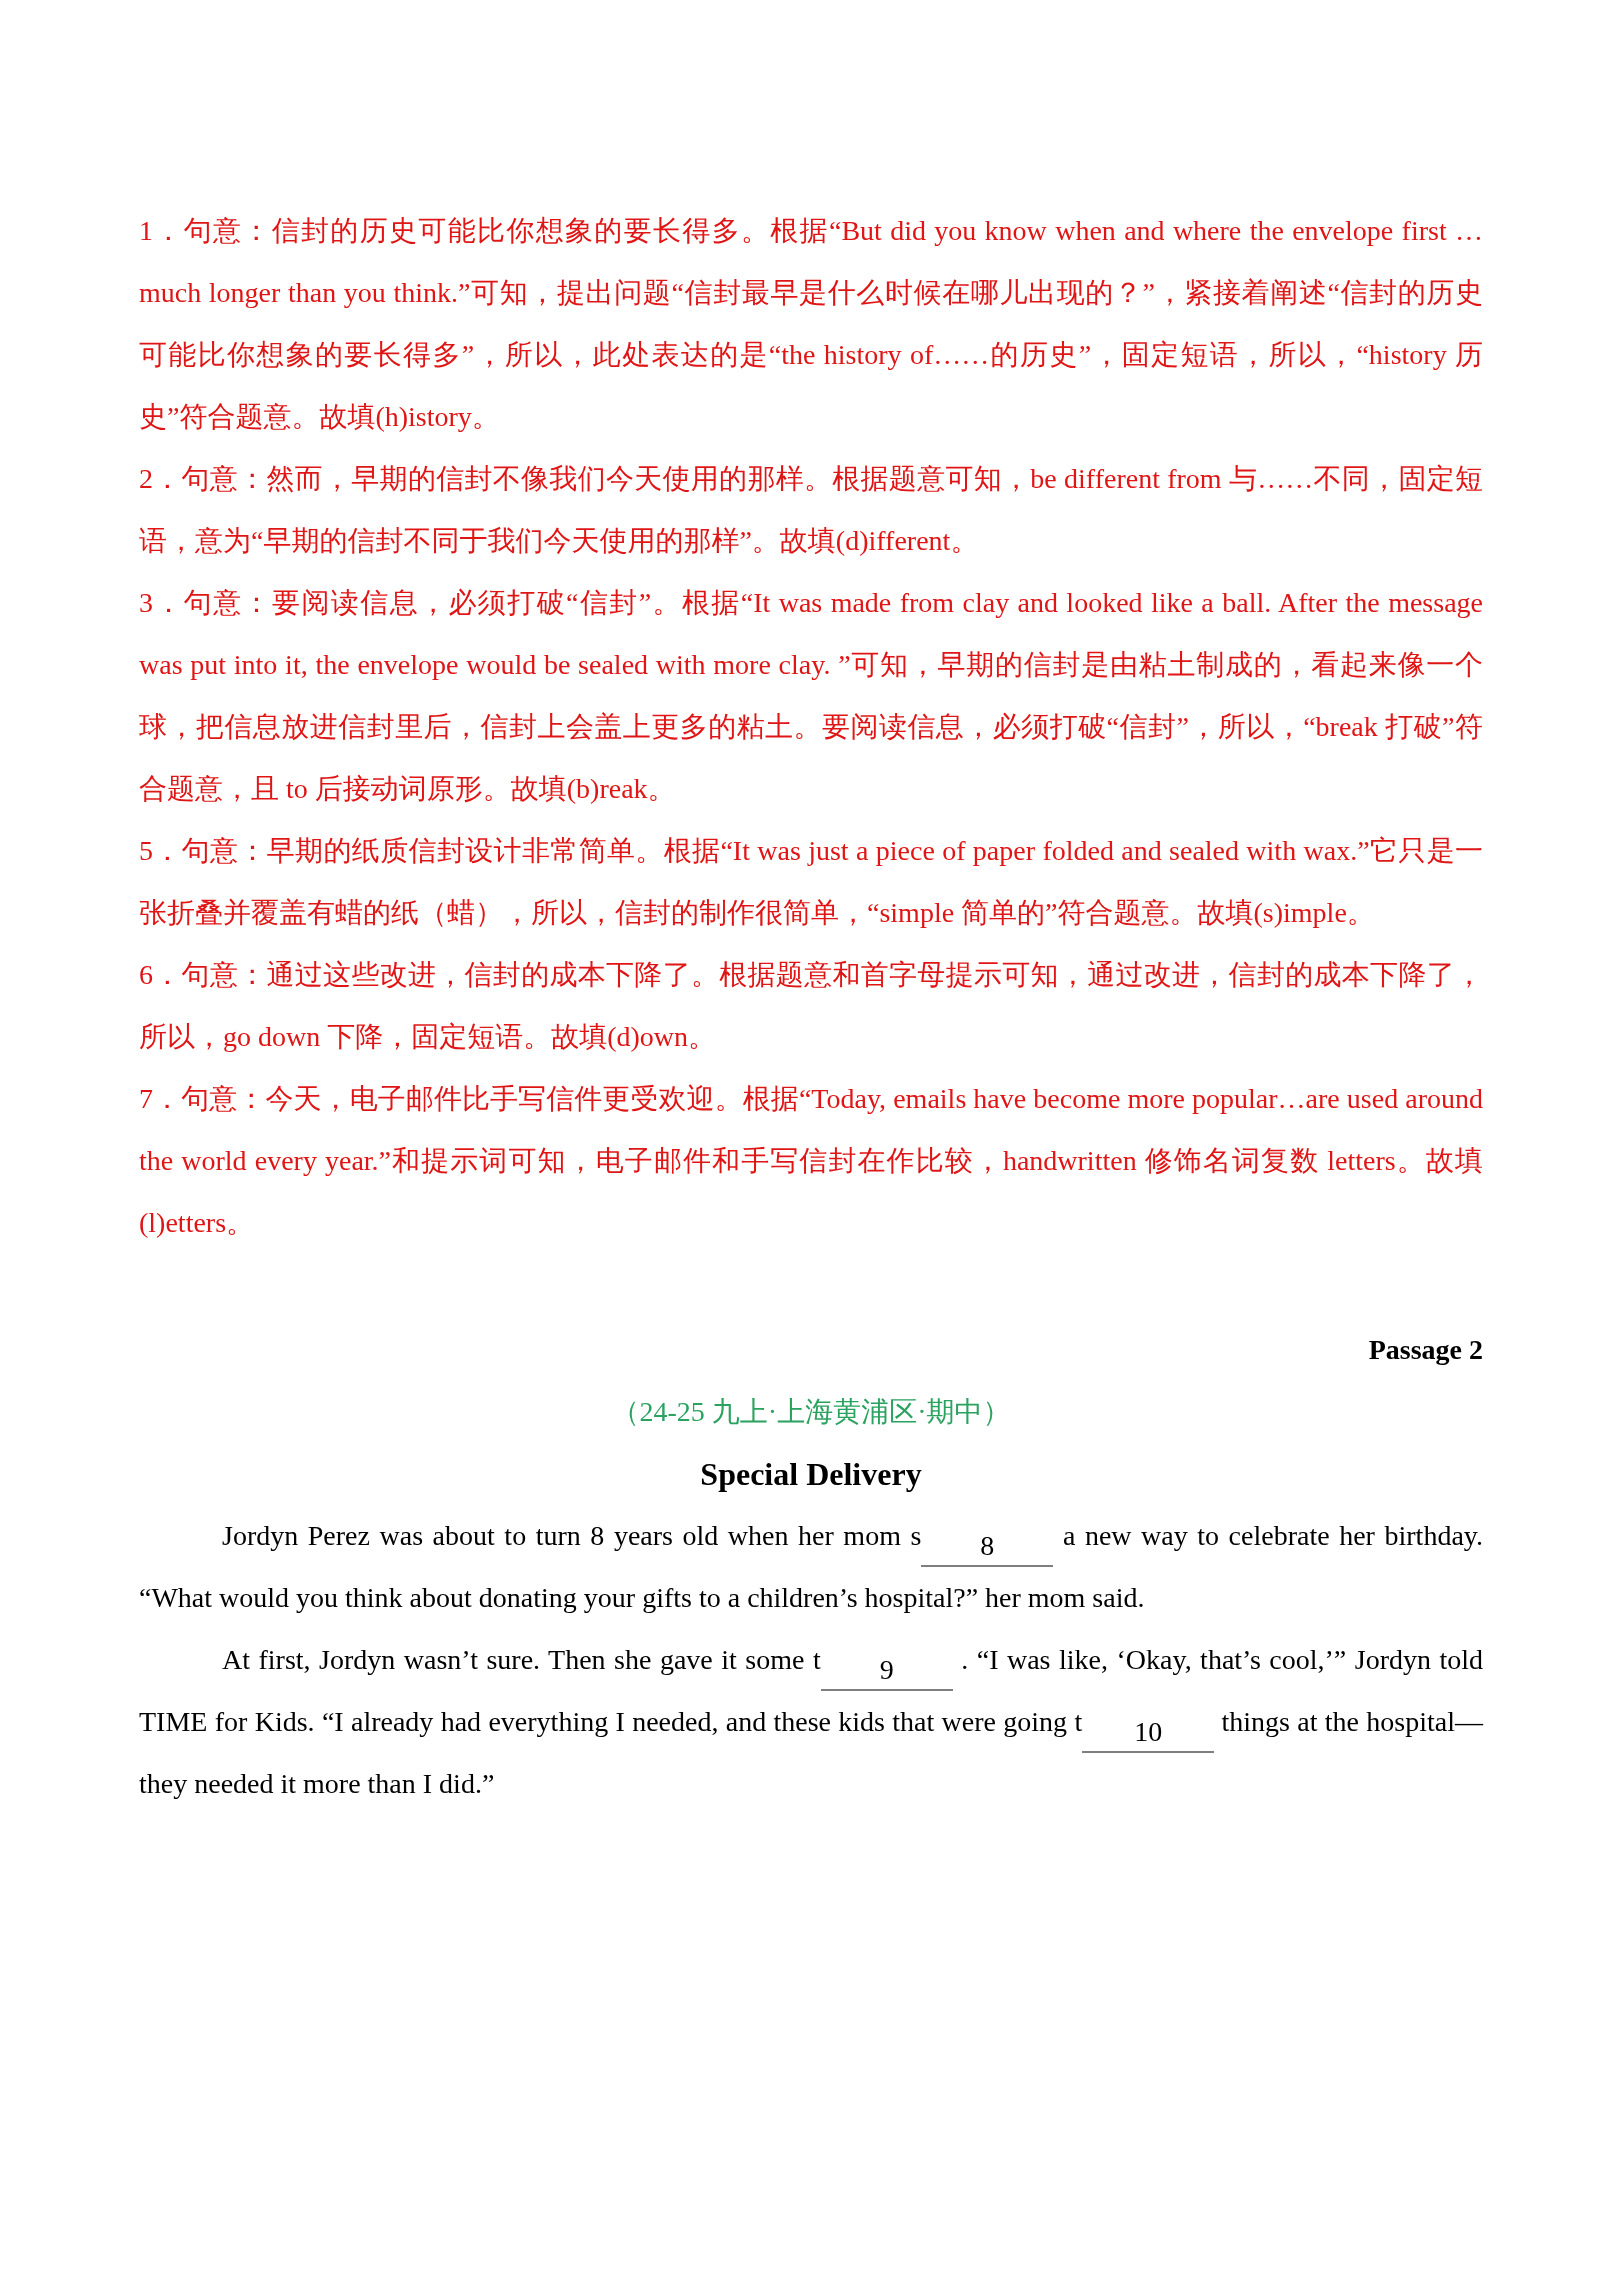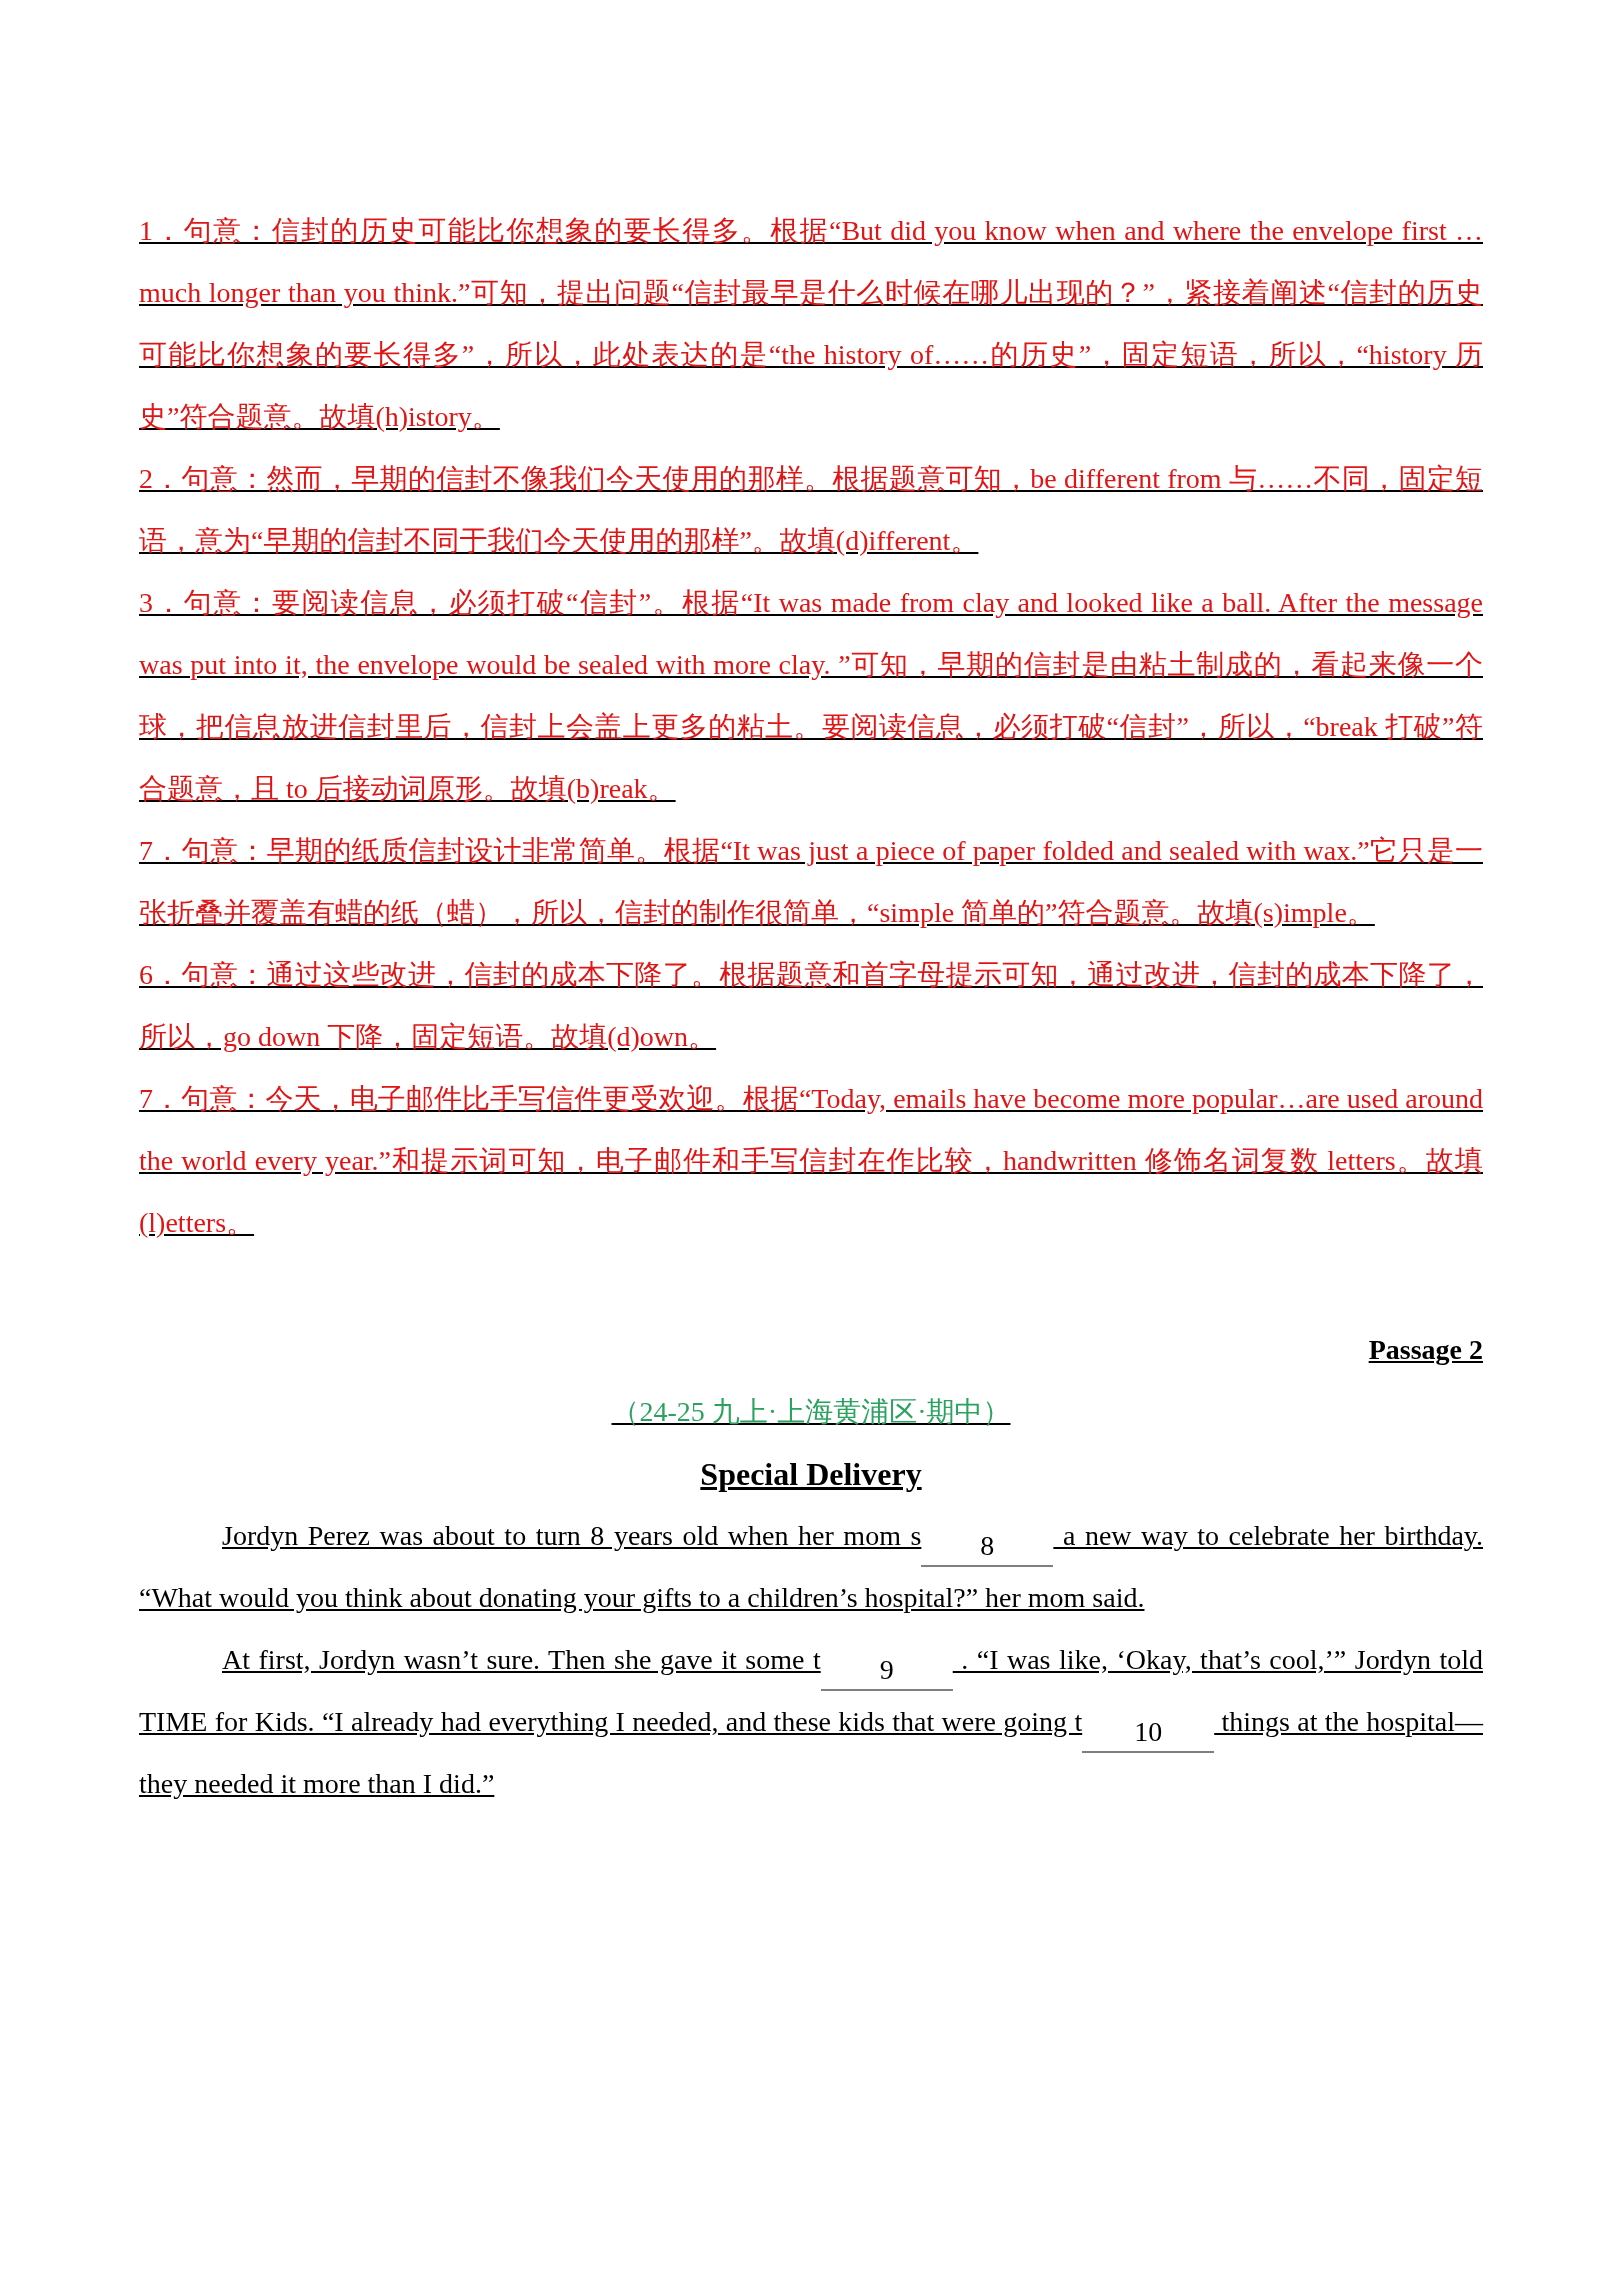--- a/index.html
+++ b/index.html
@@ -6,21 +6,21 @@
   .page{
     position:relative;
     width:1620px;height:2292px;
     background:#fff;
     font-family:"Liberation Serif","DejaVu Serif",serif;
     font-size:28px;
     overflow:hidden;
   }
   .content{
     position:absolute;
-    left:139px;right:137px;top:200px;text-decoration:underline;
+    left:139px;right:137px;top:200px;
   }
   .answers p{
     margin:0;
     color:var(--answer-red,#e01515);
     text-align:justify;
     line-height:62px;
   }
   .passage-heading{
     margin:65px 0 0 0;
     text-align:right;
@@ -65,21 +65,21 @@
 </head>
 <body>
 
 <div class="page">
   <div class="content">
 
     <section class="answers">
         <p>1．句意：信封的历史可能比你想象的要长得多。根据“But did you know when and where the envelope first … much longer than you think.”可知，提出问题“信封最早是什么时候在哪儿出现的？”，紧接着阐述“信封的历史可能比你想象的要长得多”，所以，此处表达的是“the history of……的历史”，固定短语，所以，“history 历史”符合题意。故填(h)istory。</p>
         <p>2．句意：然而，早期的信封不像我们今天使用的那样。根据题意可知，be different from 与……不同，固定短语，意为“早期的信封不同于我们今天使用的那样”。故填(d)ifferent。</p>
         <p>3．句意：要阅读信息，必须打破“信封”。根据“It was made from clay and looked like a ball. After the message was put into it, the envelope would be sealed with more clay. ”可知，早期的信封是由粘土制成的，看起来像一个球，把信息放进信封里后，信封上会盖上更多的粘土。要阅读信息，必须打破“信封”，所以，“break 打破”符合题意，且 to 后接动词原形。故填(b)reak。</p>
-        <p>7．句意：早期的纸质信封设计非常简单。根据“It was just a piece of paper folded and sealed with wax.”它只是一张折叠并覆盖有蜡的纸（蜡），所以，信封的制作很简单，“simple 简单的”符合题意。故填(s)imple。</p>
+        <p>5．句意：早期的纸质信封设计非常简单。根据“It was just a piece of paper folded and sealed with wax.”它只是一张折叠并覆盖有蜡的纸（蜡），所以，信封的制作很简单，“simple 简单的”符合题意。故填(s)imple。</p>
         <p>6．句意：通过这些改进，信封的成本下降了。根据题意和首字母提示可知，通过改进，信封的成本下降了，所以，go down 下降，固定短语。故填(d)own。</p>
         <p>7．句意：今天，电子邮件比手写信件更受欢迎。根据“Today, emails have become more popular…are used around the world every year.”和提示词可知，电子邮件和手写信封在作比较，handwritten 修饰名词复数 letters。故填(l)etters。</p>
       </section>
 
     <h3 class="passage-heading">Passage 2</h3>
 
     <p class="passage-source">（24-25 九上·上海黄浦区·期中）</p>
 
     <h3 class="passage-title">Special Delivery</h3>
 

